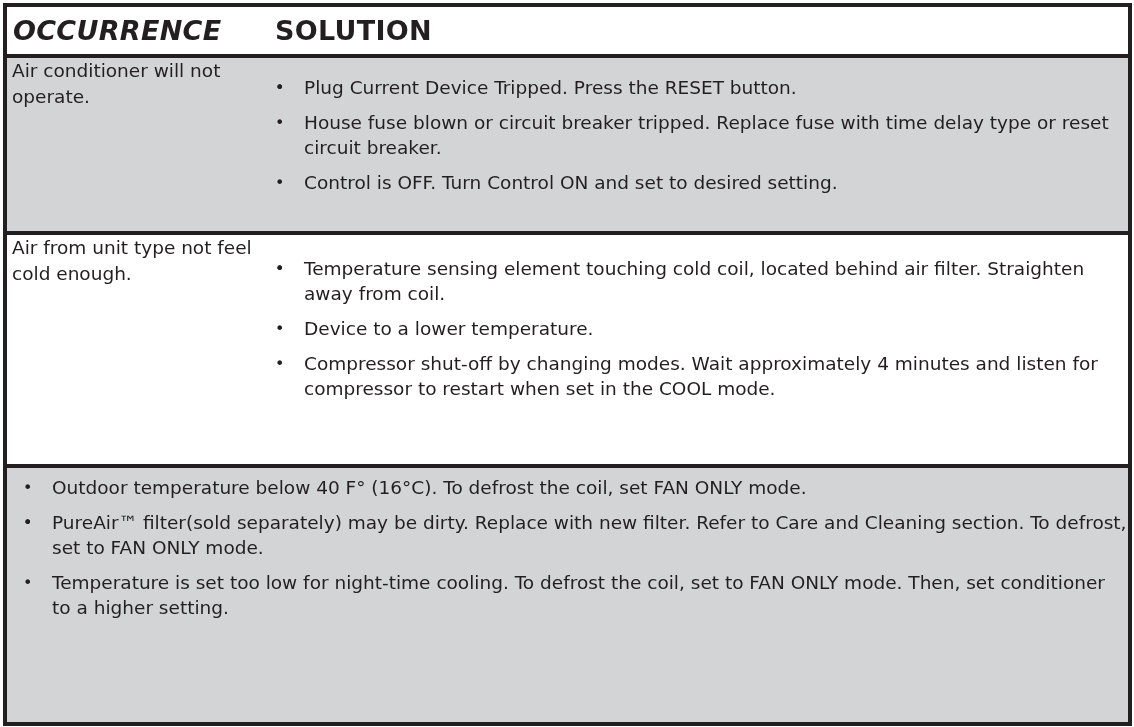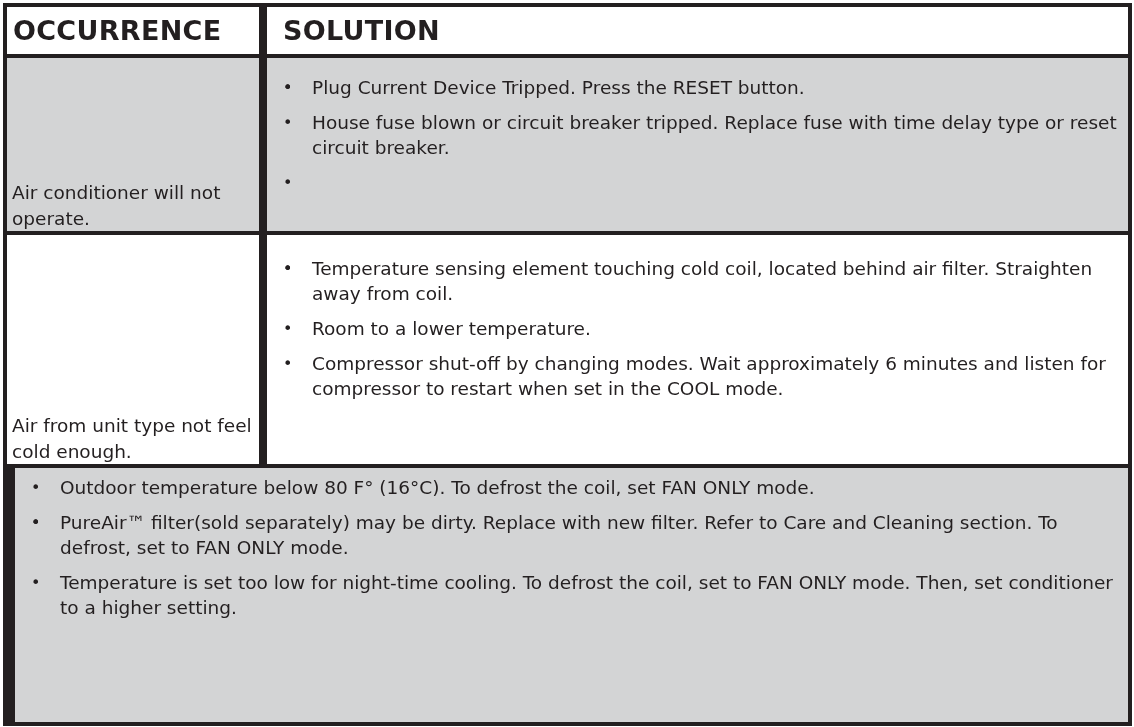--- a/index.html
+++ b/index.html
@@ -3,28 +3,28 @@
 <meta charset="utf-8">
 <style>
   html, body { margin: 0; padding: 0; background: #ffffff; }
   body { width: 1134px; height: 727px; position: relative; overflow: hidden;
          font-family: "DejaVu Sans", sans-serif; color: #231f20; }
   .table { position: absolute; left: 3px; top: 3px; width: 1121px;
            border: 4px solid #231f20; background: #231f20; }
   .row { display: flex; background: #231f20; }
   .row + .row { margin-top: 4px; }
   .cell-occ { width: 252px; flex: none; padding: 0 0 0 5px; box-sizing: border-box;
-              display: flex; align-items: flex-end; }
-  .cell-sol { flex: 1; margin-left: 8px; box-sizing: border-box; padding: 0; }
+              display: flex; align-items: flex-start; }
+  .cell-sol { flex: 1; margin-left: 0; box-sizing: border-box; padding: 0; }
   .grey .cell-occ, .grey .cell-sol { background: #d3d4d5; }
   .white .cell-occ, .white .cell-sol { background: #ffffff; }
   .header { height: 47px; }
   .header .cell-occ, .header .cell-sol { background: #ffffff; align-items: center; display: flex; }
   .header .title { font-family: "DejaVu Sans", sans-serif; font-weight: bold; font-size: 27px; letter-spacing: 0.3px; }
-  .header .cell-occ .title { padding-left: 1px; }
+  .header .cell-occ .title { padding-left: 1px; font-style: italic; }
   .header .cell-sol .title { padding-left: 16px; }
   .occ-text { font-size: 18.5px; line-height: 25.5px; }
   ul { list-style: none; margin: 0; padding: 0; }
   li { position: relative; padding-left: 45px; font-size: 18.5px; line-height: 25px; }
   li .bullet { position: absolute; left: 16px; top: 0; font-size: 16px; }
   .r1 { height: 173px; }
   .r1 .cell-sol { padding-top: 7px; }
   .r1 li { margin-bottom: 10px; }
   .r2 { height: 229px; }
   .r2 .cell-sol { padding-top: 11px; }
@@ -48,42 +48,42 @@
 
   <div class="row grey r1">
     <div class="cell-occ">
       <div class="occ-text" style="width:215px">Air conditioner will not operate.</div>
     </div>
     <div class="cell-sol">
       <ul>
         <li><span class="bullet">•</span></li>
         <li><span class="bullet">•</span><span>Plug Current Device Tripped. Press the RESET button.</span></li>
         <li><span class="bullet">•</span><span>House fuse blown or circuit breaker tripped. Replace fuse with time delay type or reset circuit breaker.</span></li>
-        <li><span class="bullet">•</span></li>
+        <li><span class="bullet">•</span><span>Control is OFF. Turn Control ON and set to desired setting.</span></li>
       </ul>
     </div>
   </div>
 
   <div class="row white r2">
     <div class="cell-occ">
       <div class="occ-text" style="width:240px">Air from unit type not feel cold enough.</div>
     </div>
     <div class="cell-sol">
       <ul>
         <li><span class="bullet">•</span></li>
         <li><span class="bullet">•</span><span>Temperature sensing element touching cold coil, located behind air filter. Straighten away from coil.</span></li>
-        <li><span class="bullet">•</span><span>Room to a lower temperature.</span></li>
-        <li><span class="bullet">•</span><span>Compressor shut-off by changing modes. Wait approximately 6 minutes and listen for compressor to restart when set in the COOL mode.</span></li>
+        <li><span class="bullet">•</span><span>Device to a lower temperature.</span></li>
+        <li><span class="bullet">•</span><span>Compressor shut-off by changing modes. Wait approximately 4 minutes and listen for compressor to restart when set in the COOL mode.</span></li>
       </ul>
     </div>
   </div>
 
   <div class="row grey r3">
     <div class="cell-sol">
       <ul>
-        <li><span class="bullet">•</span><span>Outdoor temperature below 80 F° (16°C). To defrost the coil, set FAN ONLY mode.</span></li>
+        <li><span class="bullet">•</span><span>Outdoor temperature below 40 F° (16°C). To defrost the coil, set FAN ONLY mode.</span></li>
         <li><span class="bullet">•</span></li>
         <li><span class="bullet">•</span><span>PureAir™ filter(sold separately) may be dirty. Replace with new filter. Refer to Care and Cleaning section. To defrost, set to FAN ONLY mode.</span></li>
         <li><span class="bullet">•</span><span>Temperature is set too low for night-time cooling. To defrost the coil, set to FAN ONLY mode. Then, set conditioner to a higher setting.</span></li>
       </ul>
     </div>
   </div>
 </div>
 
 </body></html>

